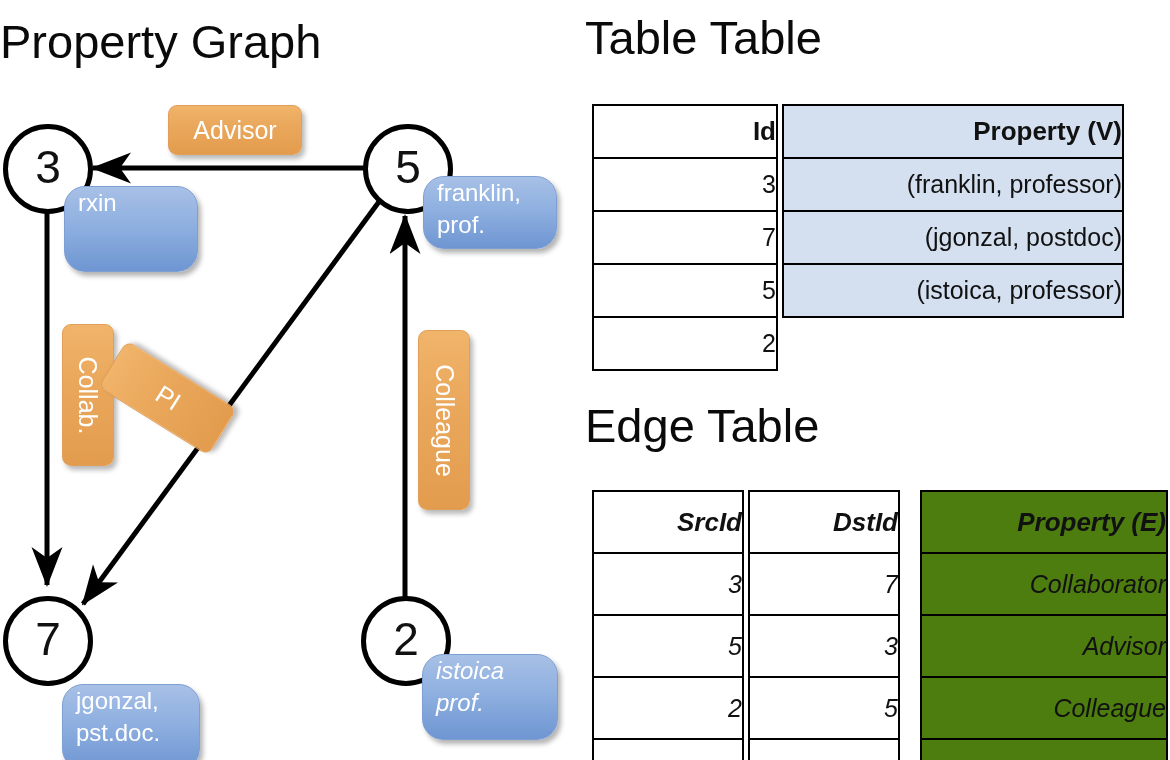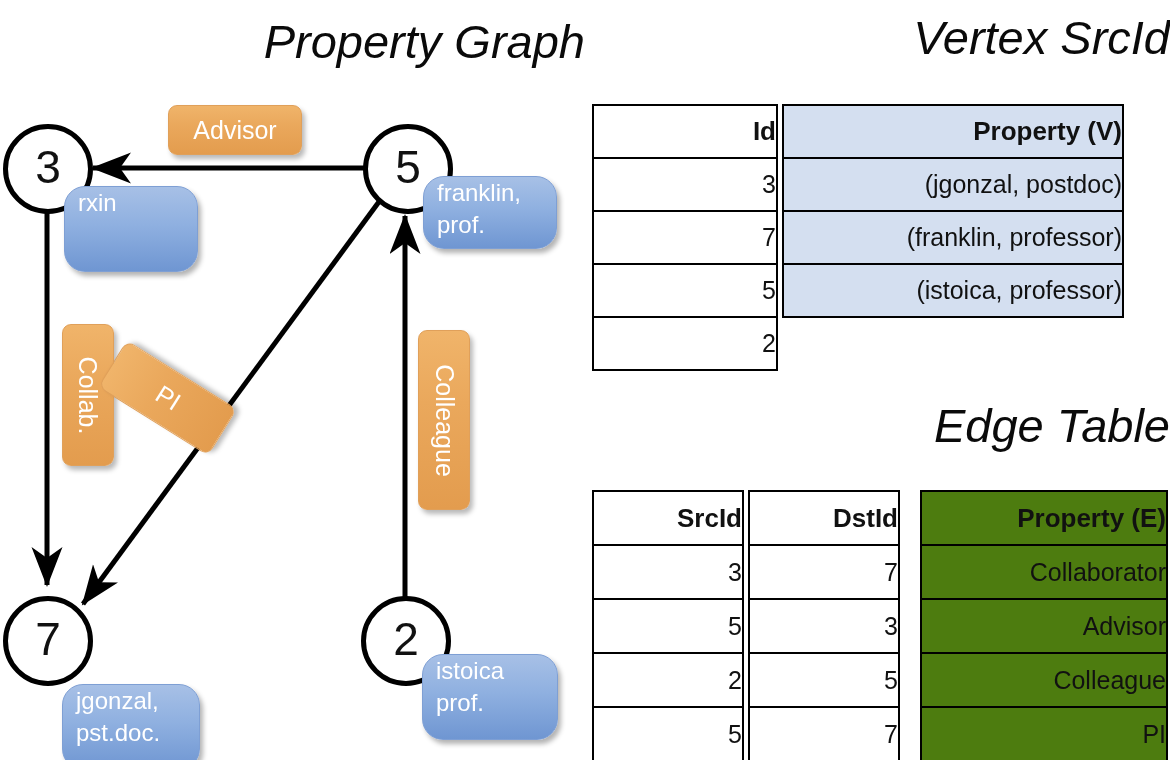--- a/index.html
+++ b/index.html
@@ -3,23 +3,23 @@
 <meta charset="utf-8">
 <style>
   html,body{margin:0;padding:0;}
   body{
     width:1170px;height:760px;background:#ffffff;
     font-family:"Liberation Sans", sans-serif;
     position:relative;overflow:hidden;
     -webkit-font-smoothing:antialiased;
   }
   .title{
-    position:absolute;text-align:right;
+    position:absolute;text-align:left;
     font-size:47px;font-weight:300;color:#0a0a0a;
-    letter-spacing:0px;white-space:nowrap;font-style:italic;
+    letter-spacing:0px;white-space:nowrap;
   }
   #title-property-graph{left:0;top:14px;width:585px;}
   #title-vertex-table{left:585px;top:10px;width:585px;}
   #title-edge-table{left:585px;top:398px;width:585px;}
 
   
   #graph-panel{position:absolute;left:0;top:0;width:585px;height:760px;}
   #graph-svg{position:absolute;left:0;top:0;width:585px;height:760px;}
 
   .node-circle{
@@ -71,27 +71,27 @@
   .c-blue{background:#d4dff0;}
   .c-peach{background:#4d7c0f;}
 
   #vertex-id-table{left:592px;top:104px;width:186px;}
   #vertex-prop-table{left:782px;top:104px;width:342px;}
   #edge-src-table{left:592px;top:490px;width:152px;}
   #edge-dst-table{left:748px;top:490px;width:152px;}
   #edge-prop-table{left:920px;top:490px;width:248px;}
 
   .tbl tr{height:53px;}
-  #edge-src-table tr,#edge-dst-table tr,#edge-prop-table tr{height:54px;}
+  #edge-src-table tr,#edge-dst-table tr,#edge-prop-table tr{height:62px;font-style:italic;}
 </style>
 </head>
 <body>
 
 <div class="title" id="title-property-graph">Property Graph</div>
-<div class="title" id="title-vertex-table">Vertex SrcId</div>
+<div class="title" id="title-vertex-table">Table Table</div>
 <div class="title" id="title-edge-table">Edge Table</div>
 
 <div id="graph-panel">
 
   <svg id="graph-svg" viewBox="0 0 585 760">
     <defs>
       <marker id="ah" markerWidth="9" markerHeight="9" refX="7.6" refY="3.1" orient="auto" markerUnits="strokeWidth">
         <path d="M0,0 L8,3.1 L0,6.2 L2.2,3.1 z" fill="#000000"></path>
       </marker>
     </defs>
@@ -122,21 +122,21 @@
     <div>rxin</div>
   </div>
   <div class="prop-box" style="left:423px;top:176px;width:134px;height:73px;">
     <div>franklin,</div>
     <div>prof.</div>
   </div>
   <div class="prop-box" style="left:62px;top:654px;width:138px;height:86px;margin-top:30px;">
     <div>jgonzal,</div>
     <div>pst.doc.</div>
   </div>
-  <div class="prop-box" style="left:422px;top:654px;width:136px;height:86px;">
+  <div class="prop-box" style="left:422px;top:654px;width:136px;height:86px;font-style:italic;">
     <div>istoica</div>
     <div>prof.</div>
   </div>
 
   <div class="edge-label" style="left:168px;top:105px;width:134px;height:50px;">
     <span>Advisor</span>
   </div>
   <div class="edge-label vert" style="left:62px;top:324px;width:52px;height:142px;">
     <span>Collab.</span>
   </div>
@@ -167,26 +167,26 @@
       </tr>
 </tbody>
   </table>
 
 <table class="tbl" id="vertex-prop-table">
   <tbody>
       <tr>
     <th class="c-blue">Property (V)</th>
   </tr>
   <tr>
+        <td class="c-blue">(franklin, professor)</td>
+      </tr>
+  <tr>
         <td class="c-blue">(jgonzal, postdoc)</td>
       </tr>
   <tr>
-        <td class="c-blue">(franklin, professor)</td>
-      </tr>
-  <tr>
         <td class="c-blue">(istoica, professor)</td>
       </tr>
 </tbody>
   </table>
 
 <table class="tbl" id="edge-src-table">
   <tbody>
       <tr>
     <th class="c-white">SrcId</th>
   </tr>

